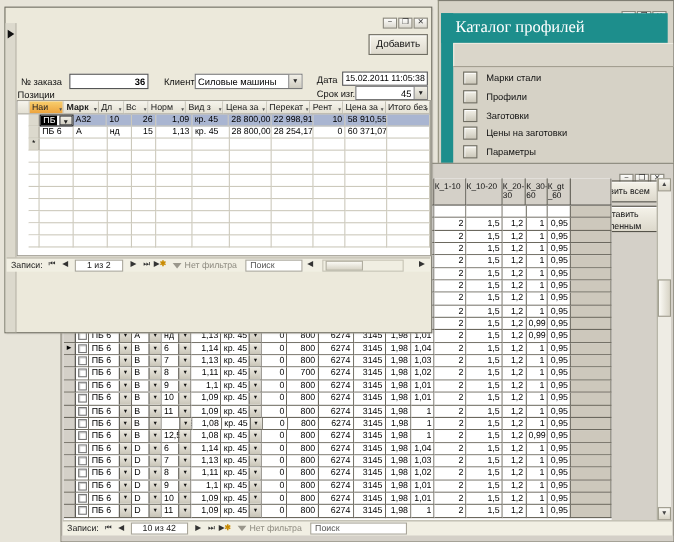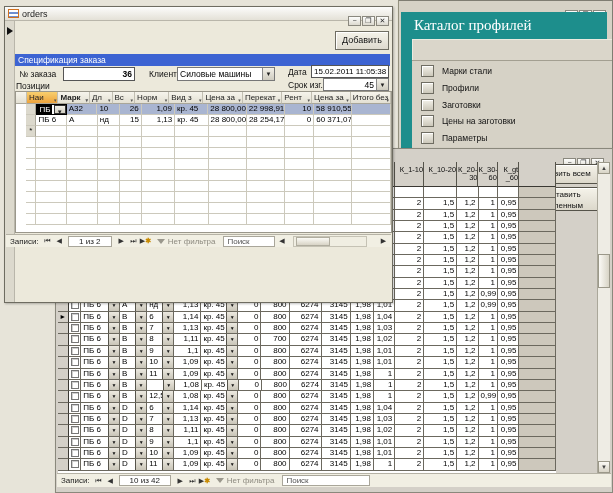--- a/index.html
+++ b/index.html
@@ -64,21 +64,21 @@
   #catalog .panel { position:absolute; left:13px; top:38px; right:0; height:22px; background:#dad6ca; border-bottom:1px solid #a39f91; box-shadow:inset 1px 1px 0 #eceadf; }
   .catitem { position:absolute; left:22px; display:flex; align-items:center; }
   .catbtn { width:13px; height:12px; background:linear-gradient(#f3f1e9,#ccc8ba); border:1px solid #6f6d62; box-shadow:inset 1px 1px 0 #fff; }
   .catlbl { font-size:8.5px; color:#111; margin-left:8px; }
   
   #twin { left:55px; top:148px; width:558px; height:345px; z-index:20; background:#d4d0c8; border:1px solid #8a887c; }
   #twin .tbtns { position:absolute; right:8px; top:2px; }
   .pbtn { position:absolute; left:462px; width:82px; background:linear-gradient(#f5f3ea,#dcd8cb); border:1px solid #55534a; box-shadow:inset 1px 1px 0 #fff; font-size:8px; text-align:center; color:#111; }
   #ttable { position:absolute; left:2px; top:13px; width:498px; bottom:19px; background:#fff; overflow:hidden; }
   .thead { display:flex; height:25px; }
-  .thcell { background:#d4d0c8; border-right:1px solid #55534a; border-bottom:1px solid #3a3833; font-size:7.5px; line-height:8px; text-align:right; white-space:pre-line; padding-top:4px; color:#111; overflow:hidden; }
+  .thcell { background:#d4d0c8; border-right:1px solid #55534a; border-bottom:1px solid #3a3833; font-size:7.5px; line-height:8px; text-align:left; white-space:pre-line; padding-top:4px; color:#111; overflow:hidden; }
   .trow { display:flex; height:11.35px; }
   .tcell { border-right:1px solid #6b685e; border-bottom:1px solid #6b685e; font-size:8px; line-height:10px; padding:0 2px; white-space:nowrap; overflow:hidden; background:#fff; position:relative; }
   .tsel { background:#d4d0c8; border-right:1px solid #3a3833; border-bottom:1px solid #6b685e; text-align:center; font-size:7px; line-height:10px; }
   .tfill { background:#cdc8bc; border-right:1px solid #6b685e; border-bottom:1px solid #6b685e; }
   .chk { width:8px; height:8px; margin:1px auto; background:#fff; border:1px solid #777; box-shadow:inset 1px 1px 0 #cfcfcf; }
   .celldd { position:absolute; right:0; top:0; bottom:0; width:11px; background:linear-gradient(#ece9e0,#c9c5b8); border-left:1px solid #55534a; font-size:5px; line-height:10px; text-align:center; color:#111; }
   #vscroll { position:absolute; right:2px; top:13px; width:13px; bottom:19px; background:#eeece4; border-left:1px solid #aaa79a; }
   .varr { position:absolute; left:0; width:12px; height:12px; background:linear-gradient(#fbfaf5,#d8d4c6); border:1px solid #9b9889; font-size:6px; line-height:11px; text-align:center; color:#444; }
   .vthumb { position:absolute; left:0; width:12px; height:34px; top:92px; background:linear-gradient(90deg,#fbfaf5,#d8d4c6); border:1px solid #9b9889; }
   #tnav { left:1px; right:1px; bottom:5px; height:14px; }
@@ -739,34 +739,29 @@
     <span class="nbtn">⏭</span>
     <span class="nbtn">▶<span class="newrec">✱</span></span>
     <span class="funnel"></span>
     <span class="dimtxt">Нет фильтра</span>
     <span class="searchbox" style="width:88px;">Поиск</span>
   </div>
   <div id="tbottom"></div>
 </div>
 
 <div id="orders" class="win">
-  <div class="titlebar">
-    <span class="ticon"></span>
-    <span class="ttext">orders</span>
-  </div>
   <div class="tbtns">
     <span class="winbtn">−</span><span class="winbtn">❐</span><span class="winbtn">✕</span>
   </div>
   <div class="recstrip"></div>
   <div class="recarrow" style="top:20px;"></div>
 
   <div id="filters"></div>
   <div class="btn abs" style="left:330px; top:24px; width:54px; height:19px; line-height:17px;">Добавить</div>
 
-  <div id="specbar">Спецификация заказа</div>
 
   <div class="lbl" style="left:14px; top:62px;">№ заказа</div>
   <div class="valbox r" style="left:58px; top:60px; width:72px; height:14px; font-weight:bold;">36</div>
   <div class="lbl" style="left:144px; top:62px;">Клиент</div>
   <div class="combo" style="left:172px; top:60px; right:auto; bottom:auto; width:98px; height:14px; position:absolute;">
     <span class="cval">Силовые машины</span>
       <span class="ddbtn">▼</span>
   </div>
   <div class="lbl" style="left:283px; top:60px;">Дата</div>
   <div class="valbox r" style="left:306px; top:58px; width:78px; height:13px; font-size:8px;">15.02.2011 11:05:38</div>

